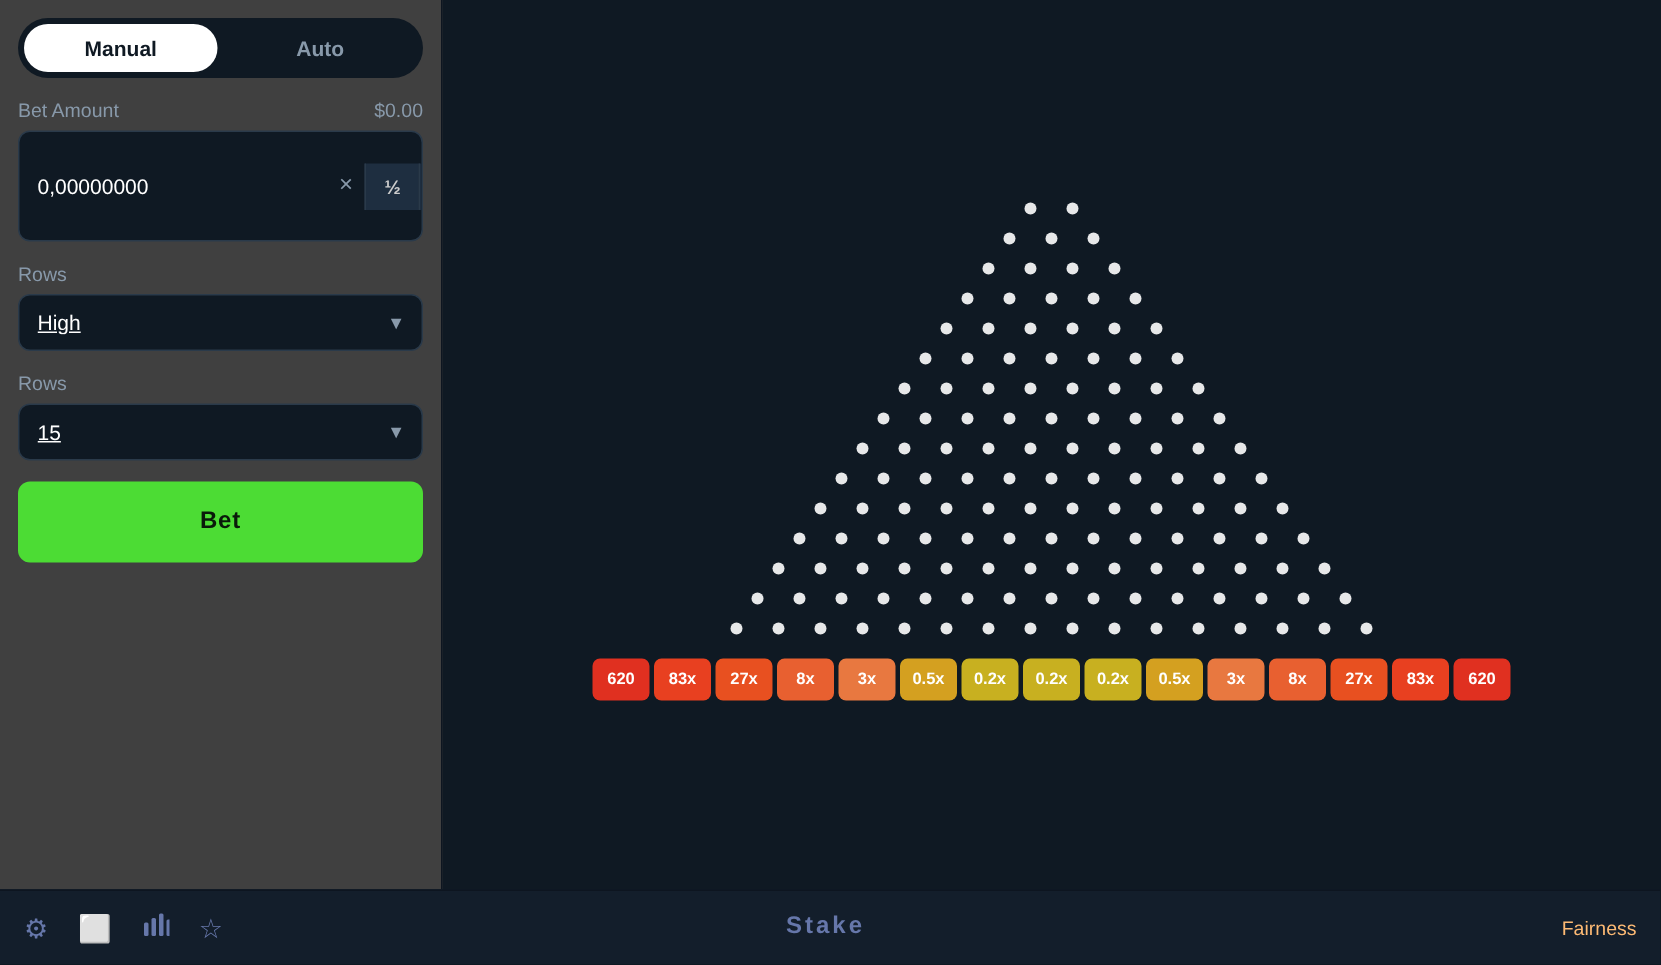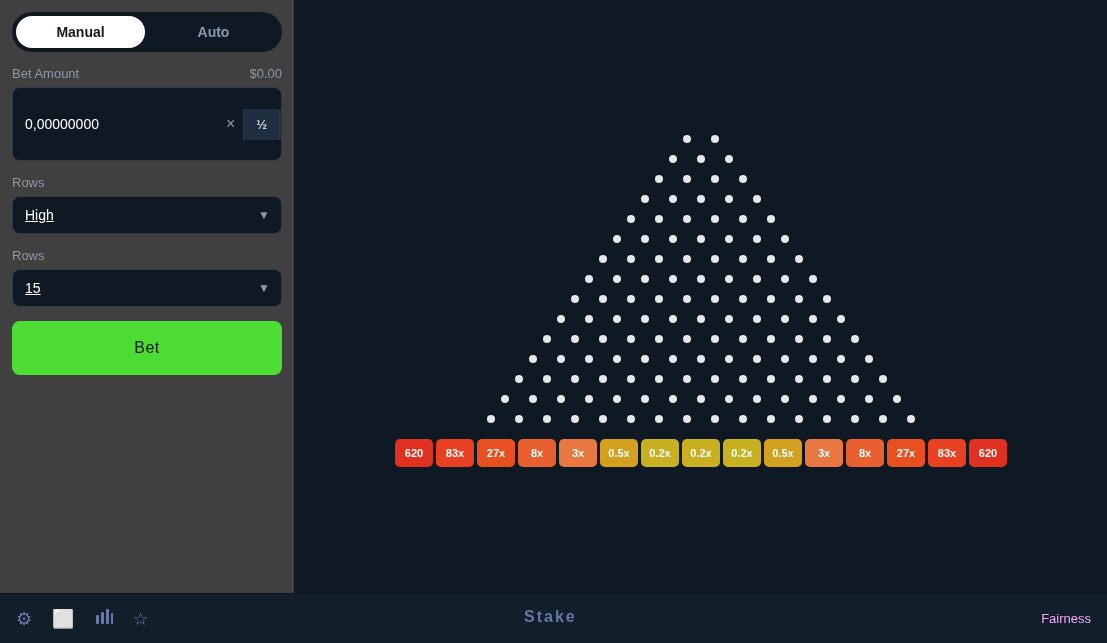--- a/index.html
+++ b/index.html
@@ -142,21 +142,21 @@
       font-size: 12px;
     }
 
     
     .bet-button {
       background: #4cdc34;
       border: none;
       border-radius: 8px;
       color: #0a1a0a;
       font-size: 16px;
-      font-weight: 400;
+      font-weight: 700;
       padding: 18px;
       cursor: pointer;
       width: 100%;
       letter-spacing: 0.5px;
     }
 
     
     .right-panel {
       flex: 1;
       display: flex;
@@ -232,21 +232,21 @@
       left: 50%;
       transform: translateX(-50%);
       color: #6677aa;
       font-size: 18px;
       font-weight: 700;
       letter-spacing: 2px;
     }
 
     .fairness-link {
       margin-left: auto;
-      color: #f0abfc;
+      color: #fdba74;
       font-size: 13px;
       cursor: pointer;
     }
   </style>
 </head>
 <body>
 
 <div class="main-layout">
 
   <div class="left-panel">

